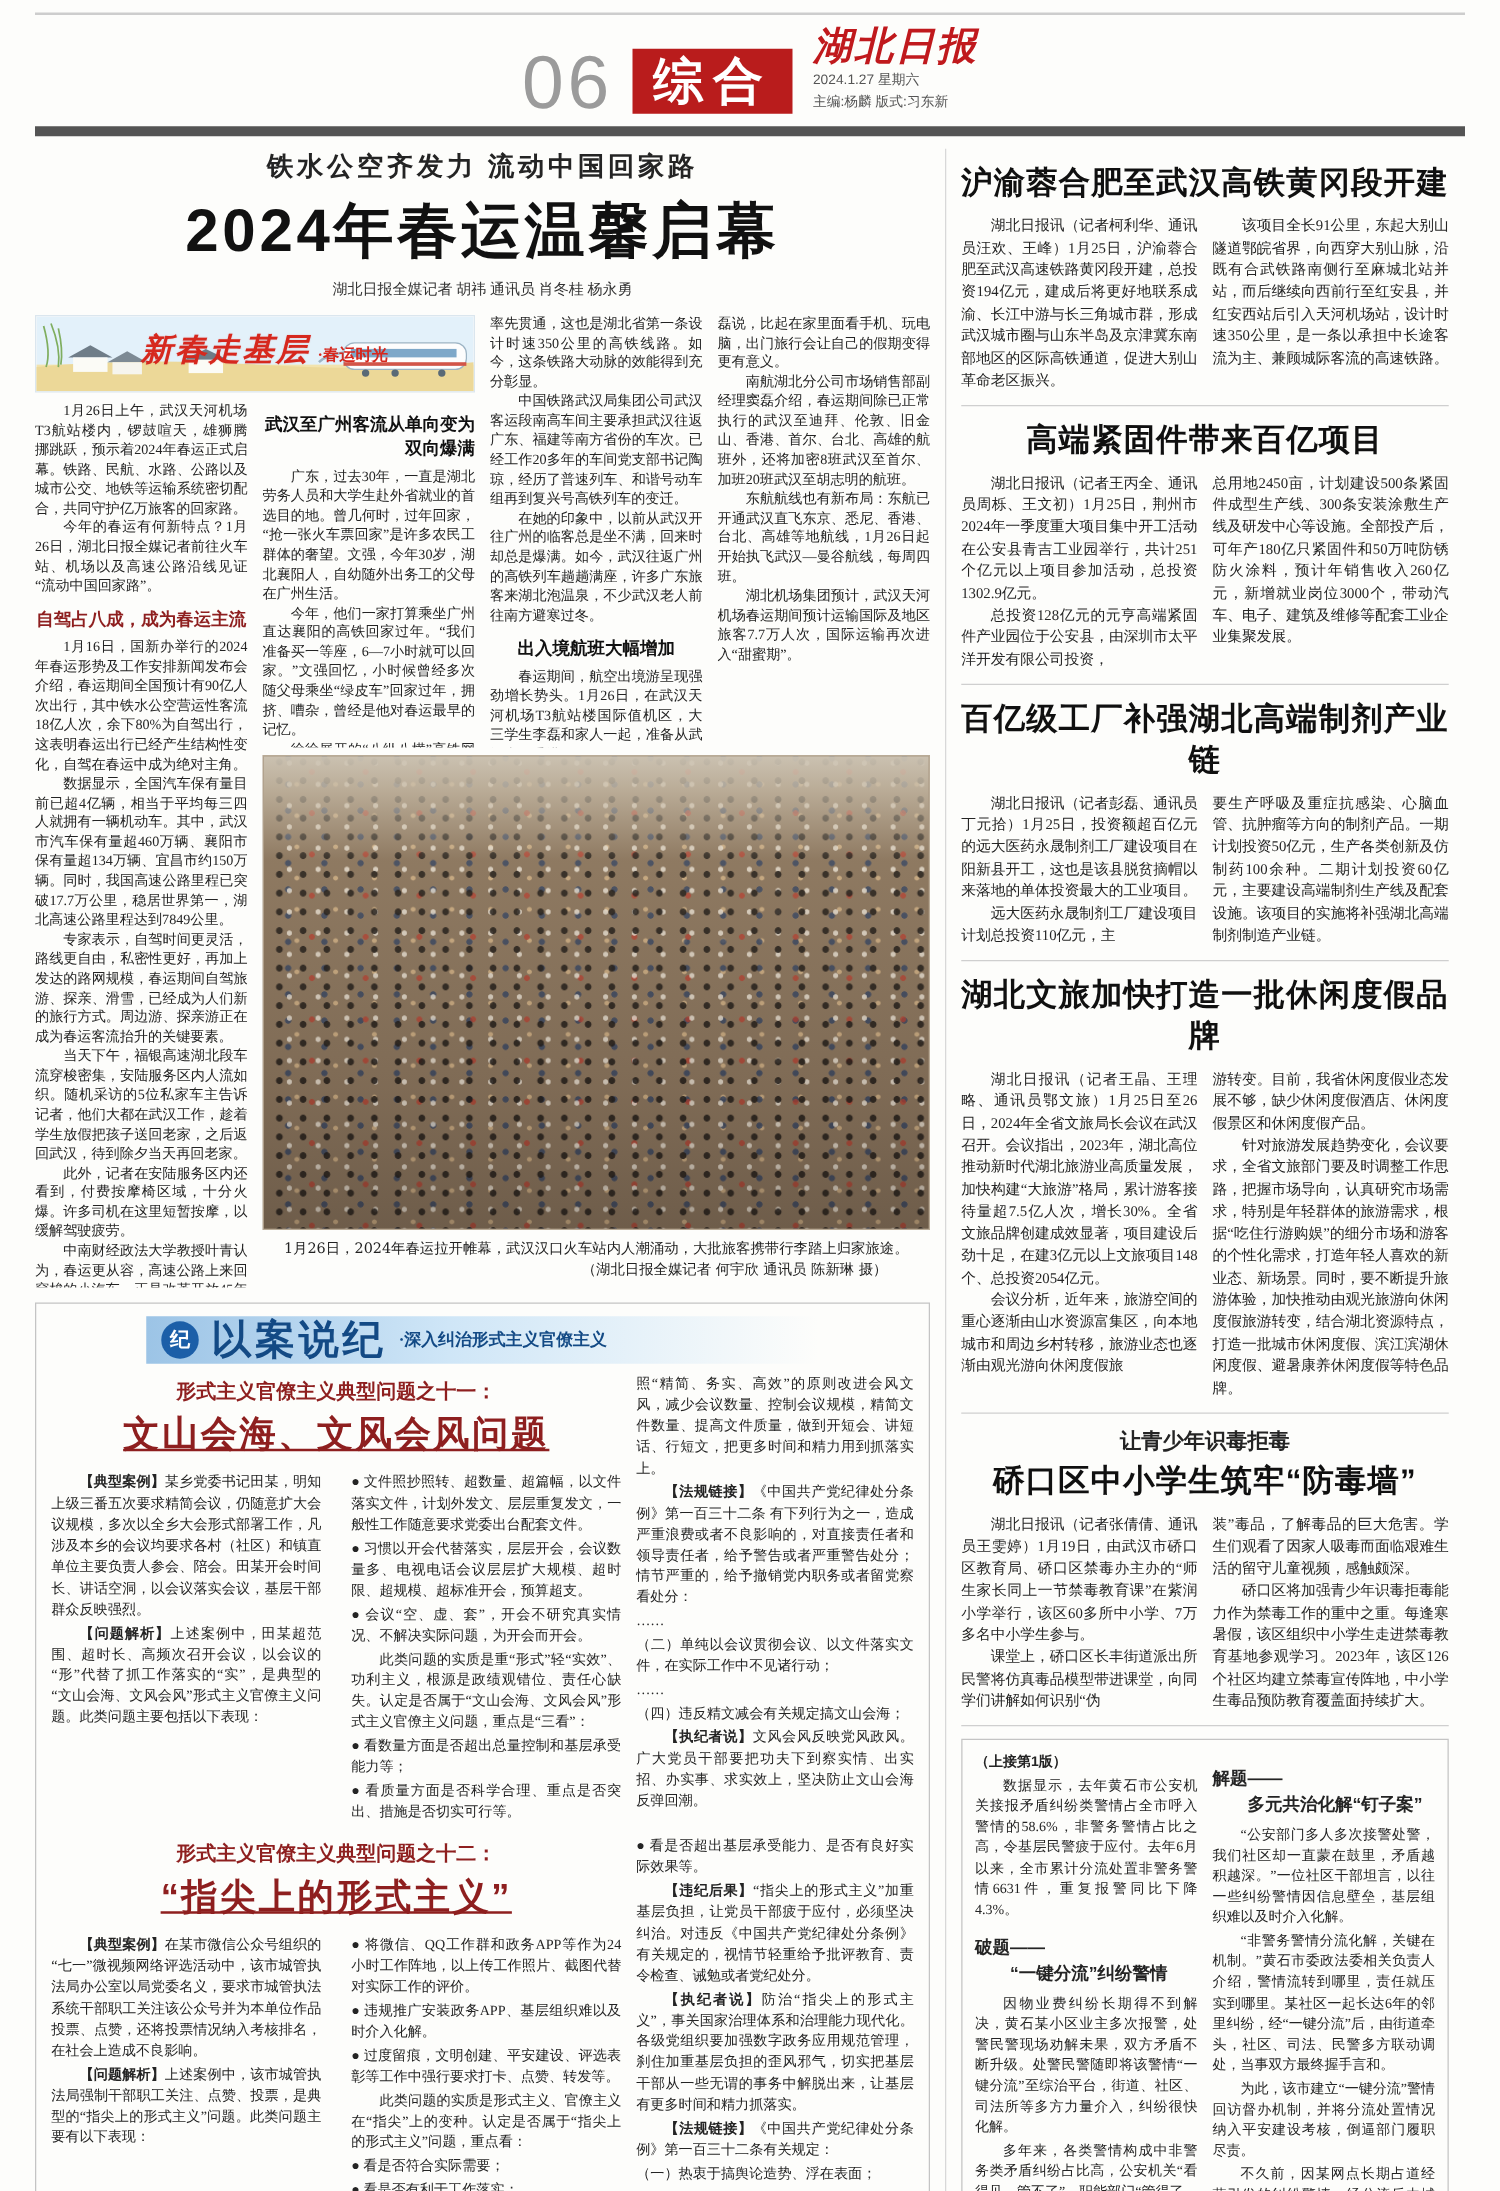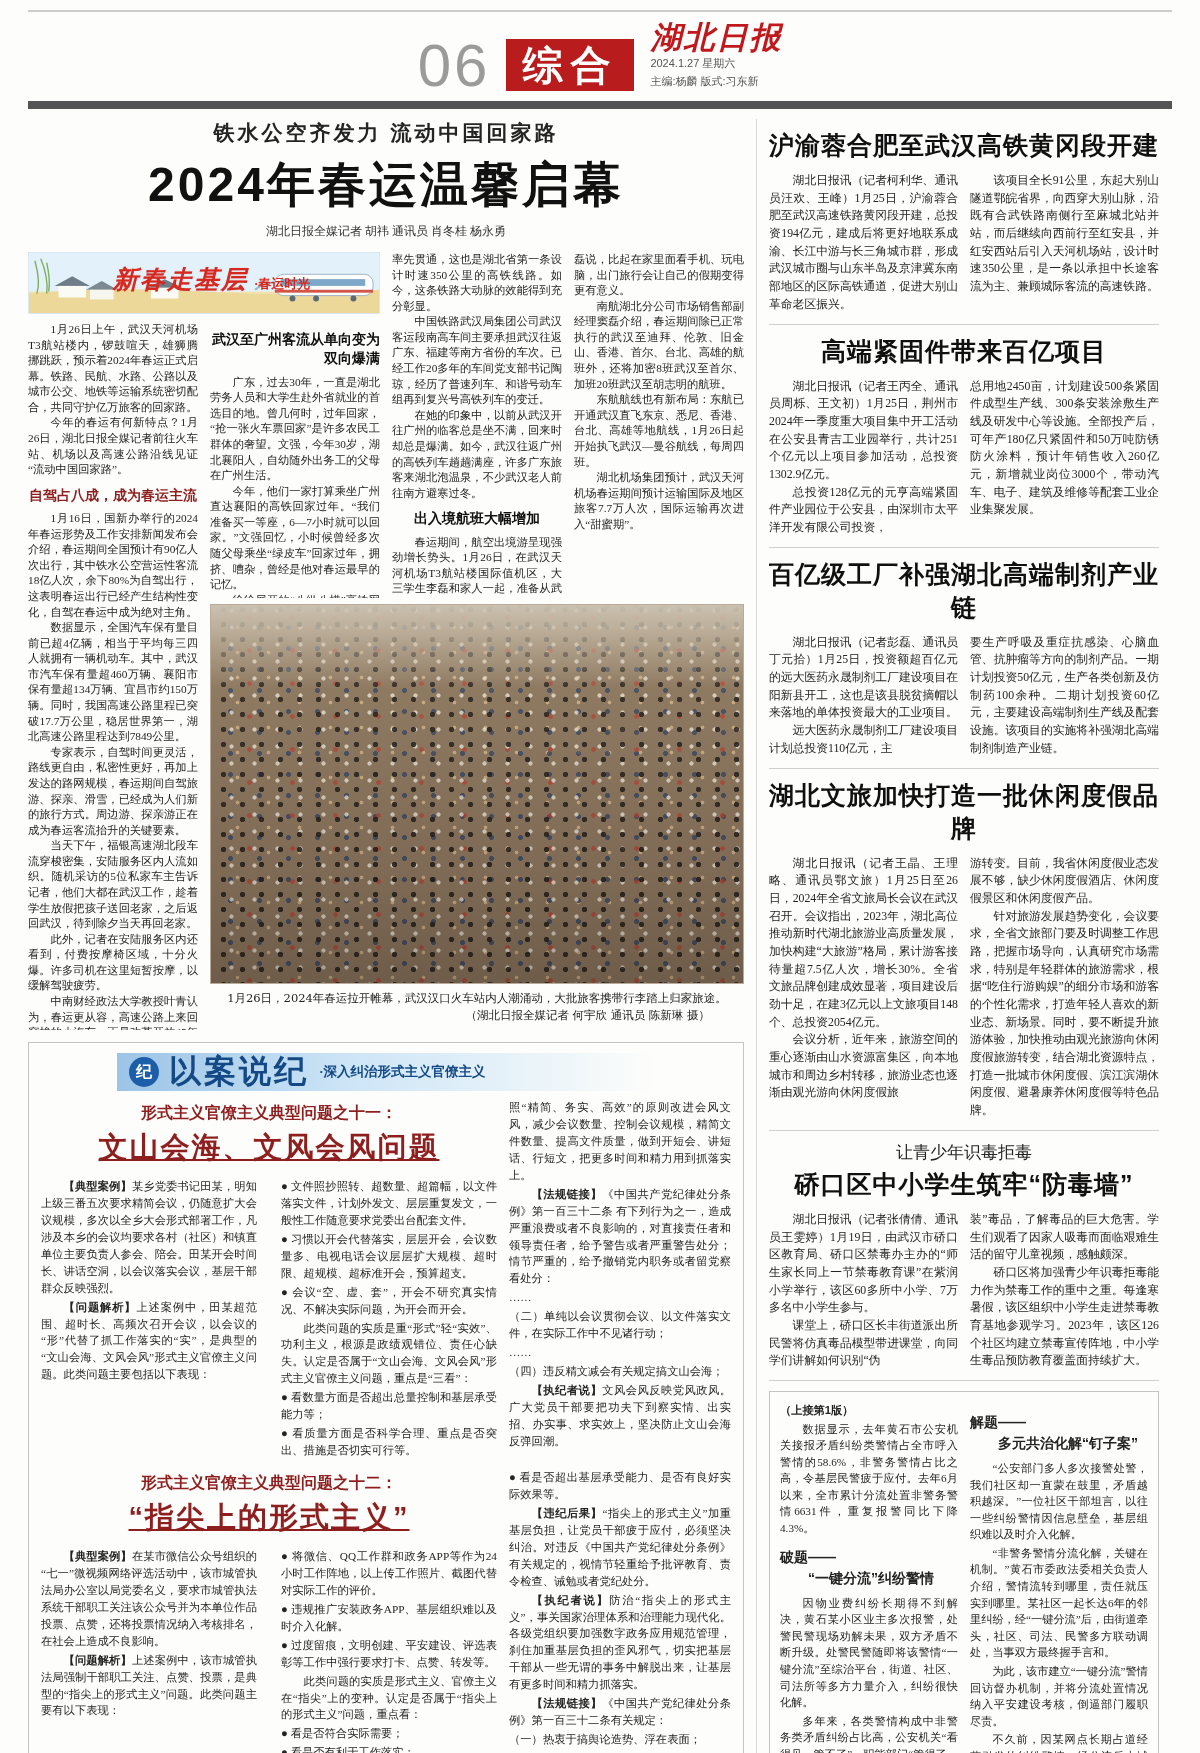--- a/index.html
+++ b/index.html
@@ -90,21 +90,21 @@
   .casetxt { font-size:11.3px; line-height:1.5; text-align:justify; }
   .casetxt p { text-indent:2em; margin-bottom:2px; }
   .casetxt p.noind { text-indent:0; }
   .casetxt p.bullet { text-indent:0; }
   .casetxt b { font-weight:700; }
 
   
   .r-article { padding:6px 0 10px; border-bottom:1px solid #cfcfcf; }
   .r-article:last-of-type { border-bottom:none; }
   .r-title { text-align:center; font-size:25px; font-weight:900; letter-spacing:1px; margin:4px 0 10px; font-family:"Liberation Sans",sans-serif; color:#101010; }
-  .r-kicker { text-align:center; font-size:17px; font-weight:400; margin-top:4px; font-family:"Liberation Sans",sans-serif; }
+  .r-kicker { text-align:center; font-size:17px; font-weight:700; margin-top:4px; font-family:"Liberation Sans",sans-serif; }
   .r-cols { display:flex; gap:12px; }
   .r-col { width:195px; font-size:11.8px; line-height:1.5; text-align:justify; }
   .r-col p { text-indent:2em; }
   .r-col p.noind { text-indent:0; }
 
   
   .cont-box { border:1px solid #c4c4c4; margin-top:10px; padding:10px; }
   .cont-cols { display:flex; gap:12px; }
   .cont-col { width:184px; font-size:11.2px; line-height:1.48; text-align:justify; }
   .cont-col p { text-indent:2em; margin-bottom:2px; }

